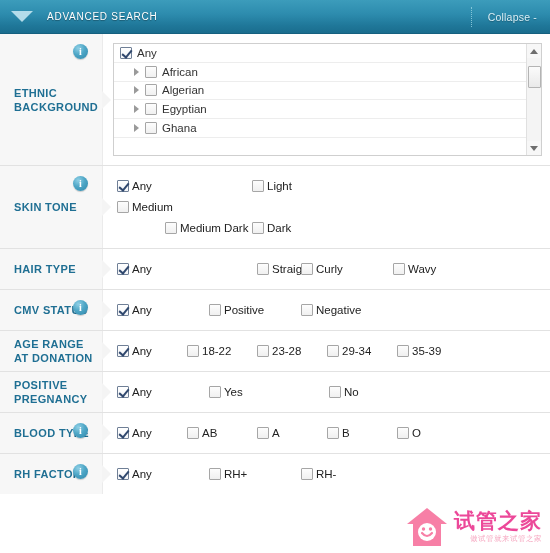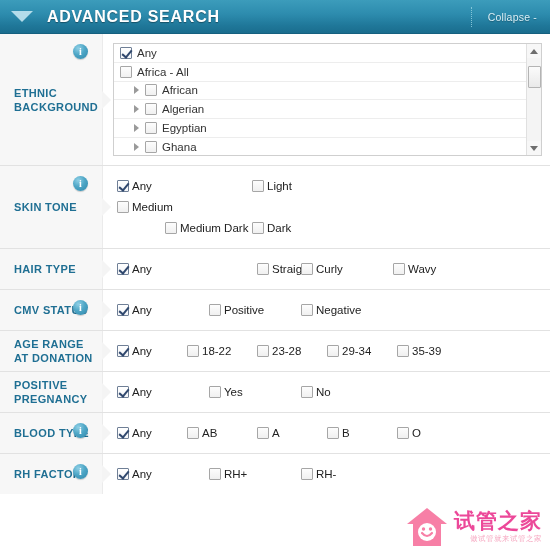--- a/index.html
+++ b/index.html
@@ -32,22 +32,22 @@
     width: 0; height: 0;
     border-left: 11px solid transparent;
     border-right: 11px solid transparent;
     border-top: 11px solid #bfe3ef;
     margin-left: 11px;
     margin-right: 14px;
     opacity: .92;
   }
   .header .title {
     color: #ffffff;
-    font-size: 16px;
-    font-weight: bold;
+    font-size: 10px;
+    font-weight: normal;
     letter-spacing: 0.75px;
     text-shadow: 0 1px 1px rgba(0,0,0,.35);
   }
   .header .right {
     margin-left: auto;
     display: flex;
     align-items: center;
     height: 100%;
   }
   .header .divider {
@@ -290,24 +290,20 @@
           <div class="pointer"></div>
         </div>
         <div class="content-cell" style="padding: 9px 8px 9px 10px;">
           <div class="tree-wrap">
             <div class="tree-list">
               <div class="tree-item">
                 <span class="box checked"></span>
                 <span class="tlabel">Any</span>
               </div>
               <div class="tree-item">
-                <span class="box"></span>
-                <span class="tlabel">Africa - All</span>
-              </div>
-              <div class="tree-item">
                 <span class="indent"></span>
                 <span class="arrow"></span>
                 <span class="box"></span>
                 <span class="tlabel">African</span>
               </div>
               <div class="tree-item">
                 <span class="indent"></span>
                 <span class="arrow"></span>
                 <span class="box"></span>
                 <span class="tlabel">Algerian</span>
@@ -461,21 +457,21 @@
         <div class="content-cell">
           <div class="cb-row">
             <div class="cb" style="width: 92px;">
               <span class="box checked"></span>
               <span class="cb-label">Any</span>
             </div>
             <div class="cb" style="width: 92px;">
               <span class="box"></span>
               <span class="cb-label">Yes</span>
             </div>
-            <div class="cb" style="width: 92px;">
+            <div class="cb" style="width: 92px; margin-left: 28px;">
               <span class="box"></span>
               <span class="cb-label">No</span>
             </div>
           </div>
         </div>
       </div>
       <div class="row">
         <div class="label-cell">
           <div class="label-text">BLOOD TYPE</div>
           <div class="info-icon">i</div>

